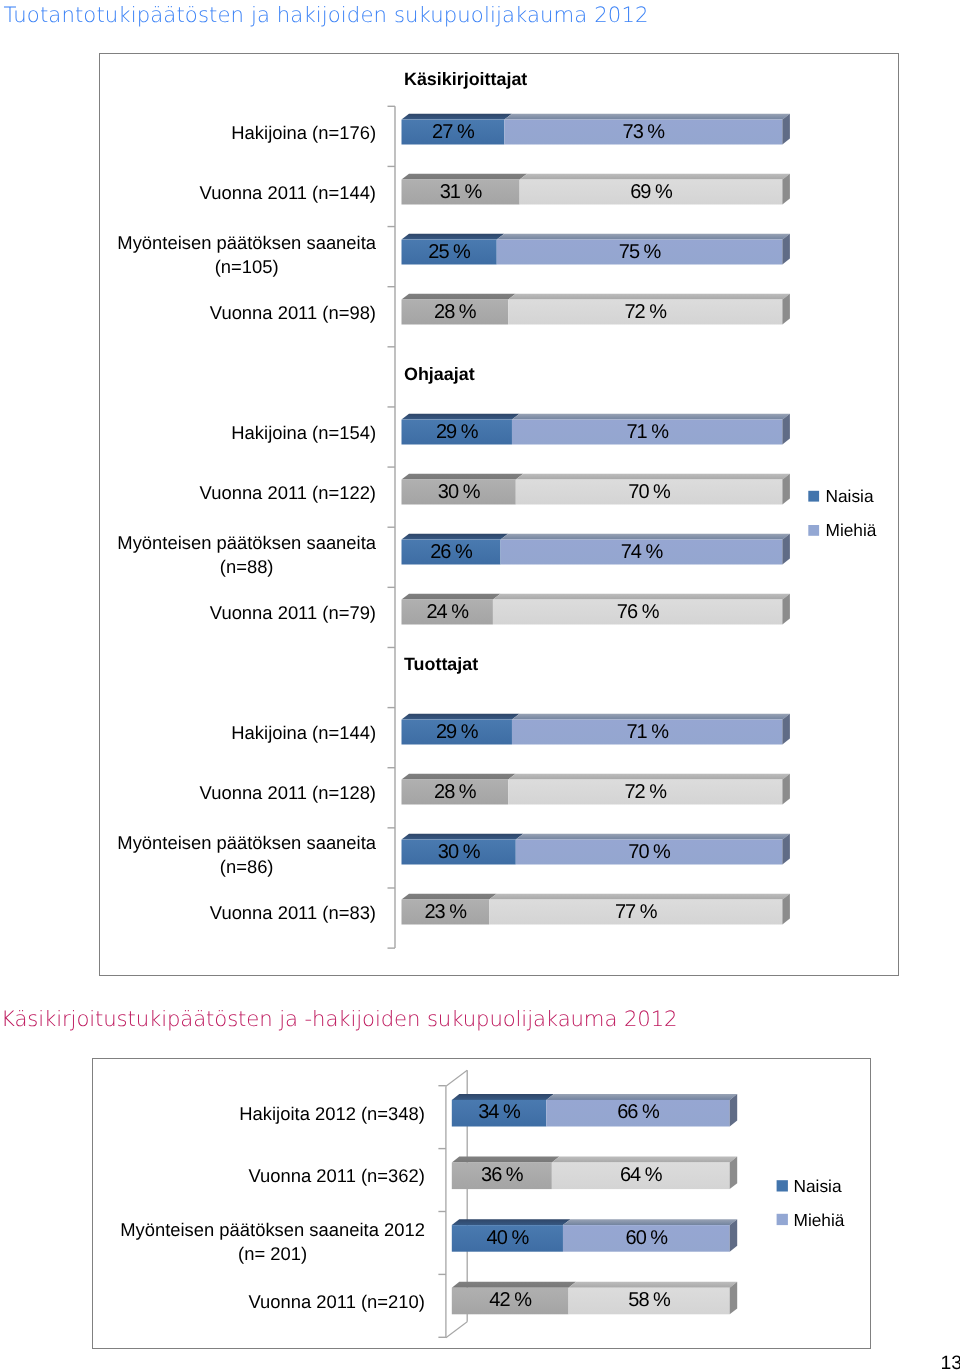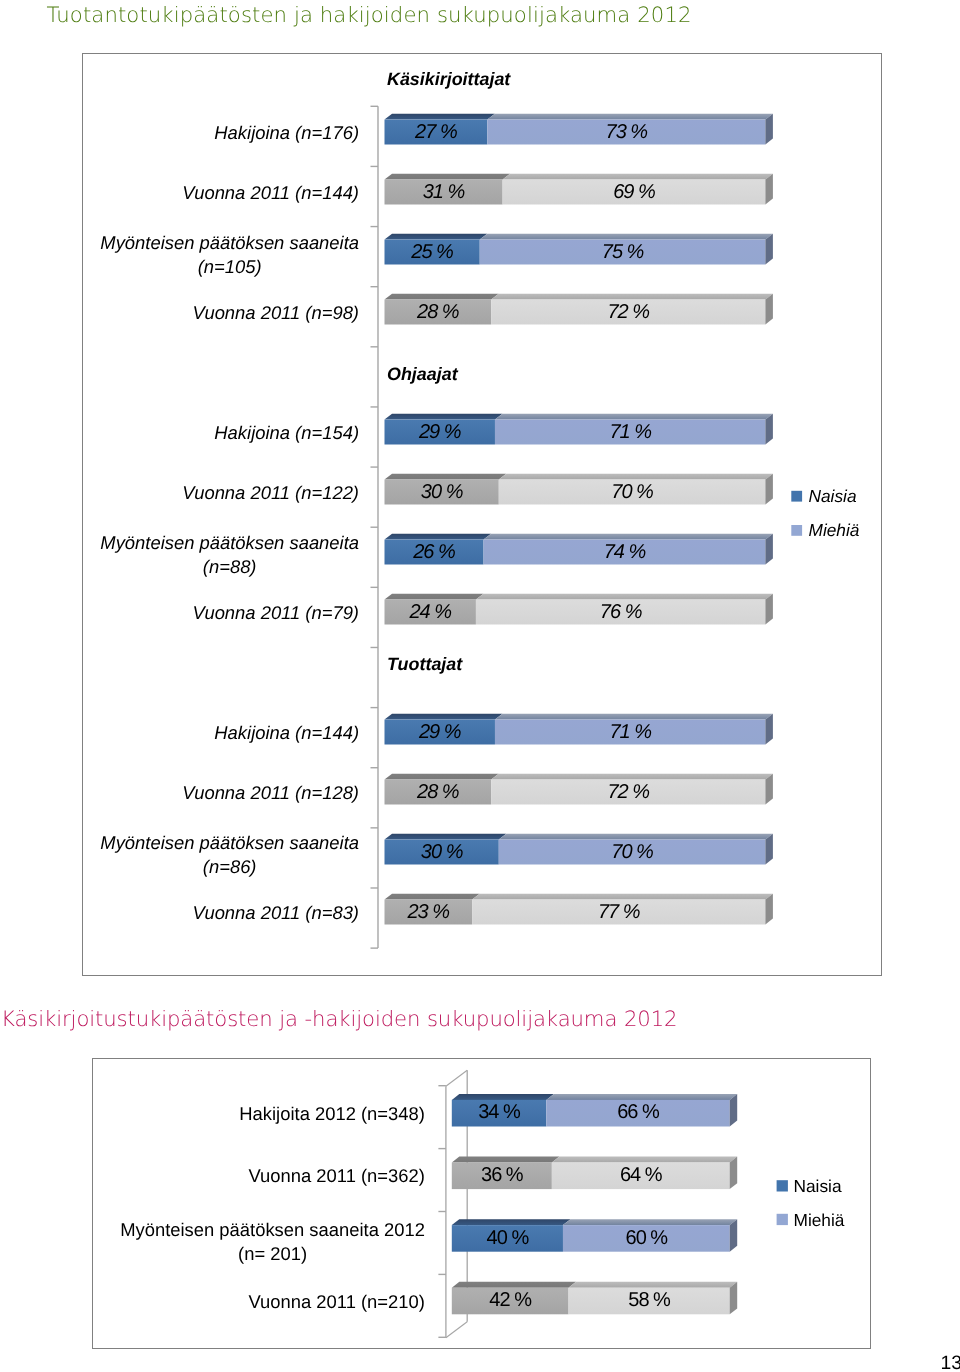--- a/index.html
+++ b/index.html
@@ -6,32 +6,32 @@
   body{width:960px;height:1372px;position:relative;overflow:hidden;
        font-family:"Liberation Sans",sans-serif;-webkit-font-smoothing:antialiased;
        text-rendering:geometricPrecision;}
   svg text{-webkit-font-smoothing:antialiased;text-rendering:geometricPrecision;}
   .page{position:absolute;left:0;top:0;width:960px;height:1372px;transform:translateZ(0);}
   .sec-title{position:absolute;font-family:"DejaVu Sans",sans-serif;font-weight:300;
              font-size:21.2px;letter-spacing:0px;white-space:nowrap;}
   #title1{left:3.5px;top:2px;letter-spacing:0.1px;}
   #title2{left:1px;top:1006px;letter-spacing:-0.1px;}
   .chartbox{position:absolute;box-sizing:border-box;border:1.3px solid #808080;background:#fff;}
-  #chart1{left:82px;top:53px;width:800px;height:923px;font-style:italic;}
+  #chart1{left:99px;top:53px;width:800px;height:923px;}
   #chart2{left:92px;top:1057.5px;width:779px;height:291px;}
   .chartsvg{position:absolute;left:0;top:0;}
   #pageno{position:absolute;left:0px;top:1352px;width:962px;text-align:right;
           font-family:"Liberation Sans",sans-serif;font-size:19.4px;color:#000;box-sizing:border-box;}
 </style>
 </head>
 <body>
 
 <div class="page">
 
-  <div class="sec-title" id="title1" style="color: #4d7c0f; margin-left: 43px;">Tuotantotukipäätösten ja hakijoiden sukupuolijakauma 2012</div>
+  <div class="sec-title" id="title1" style="color: #3b82f6;">Tuotantotukipäätösten ja hakijoiden sukupuolijakauma 2012</div>
   <div class="chartbox" id="chart1">
     <svg class="chartsvg" id="svg1" width="798" height="921" viewBox="0 0 798 921">
         <defs>
           <linearGradient id="t0" x1="0" y1="0" x2="0" y2="1">
             <stop offset="0%" stop-color="#2F4668"></stop>
             <stop offset="100%" stop-color="#365882"></stop>
           </linearGradient>
           <linearGradient id="g1" x1="0" y1="0" x2="0" y2="1">
             <stop offset="0%" stop-color="#4A7AB0"></stop>
             <stop offset="100%" stop-color="#3E6DA4"></stop>

